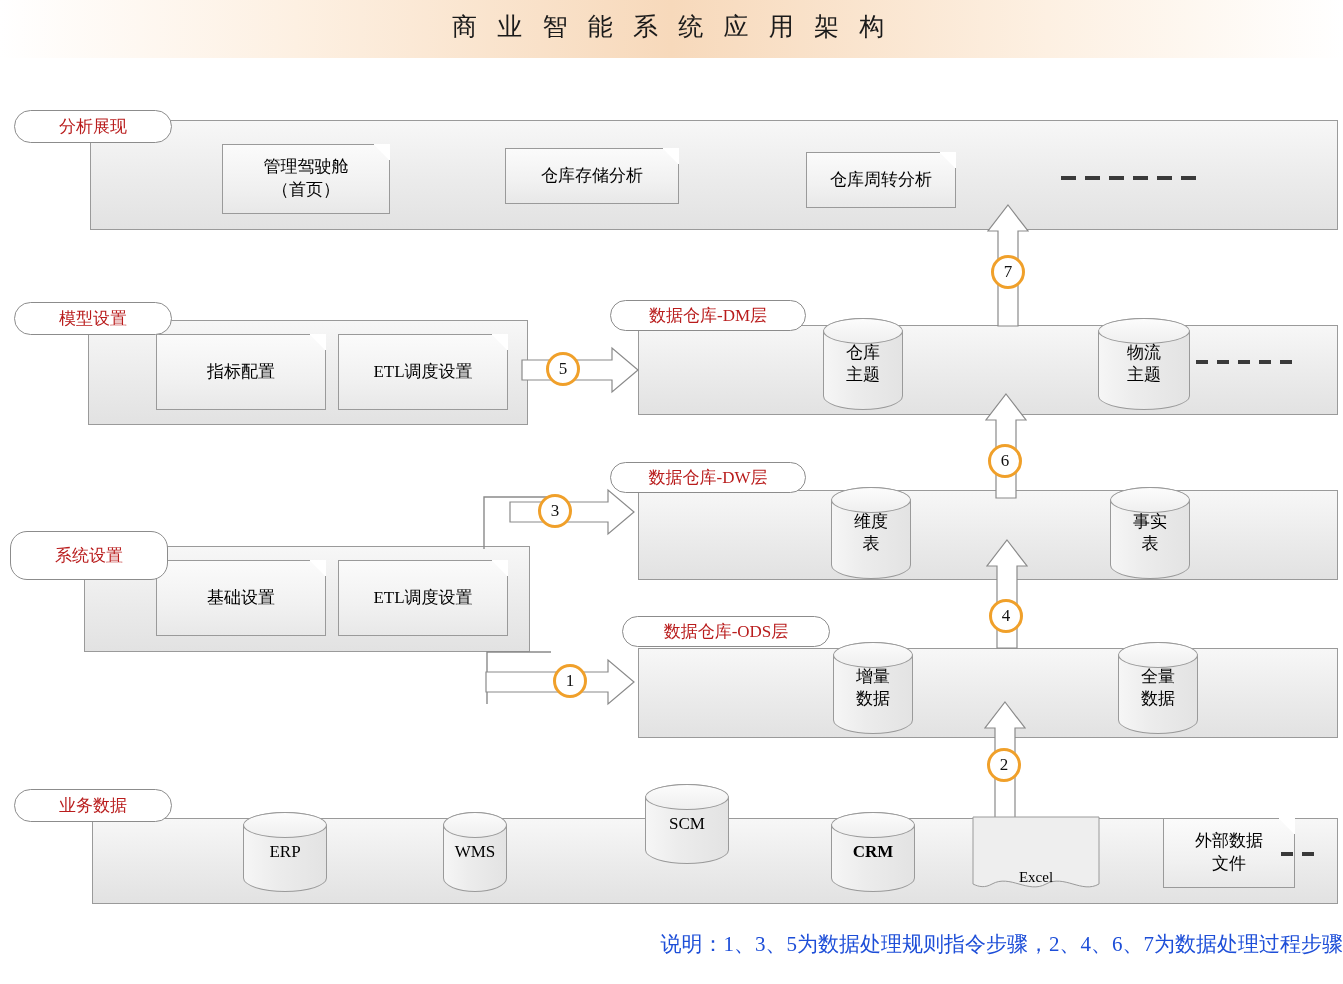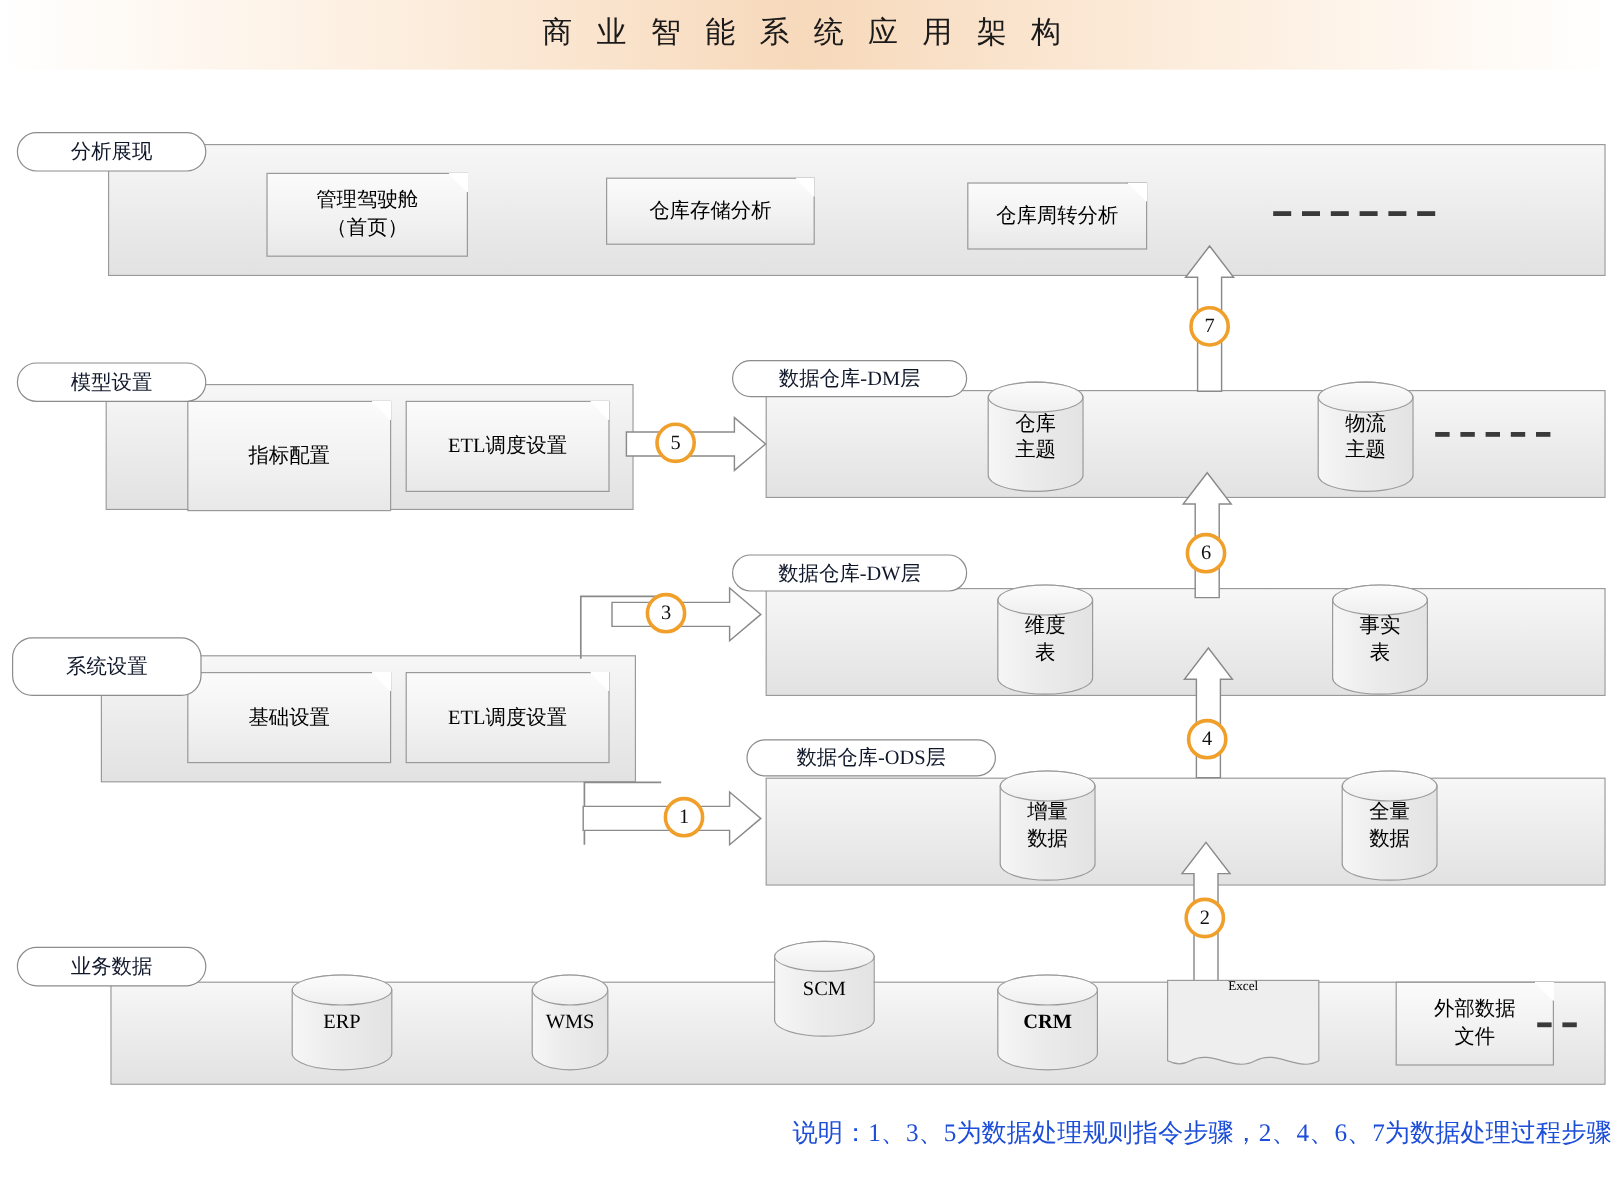--- a/index.html
+++ b/index.html
@@ -47,21 +47,21 @@
     position: absolute;
     background: #ffffff;
     border: 1px solid #8c8c8c;
     border-radius: 17px;
     box-sizing: border-box;
     display: flex;
     align-items: center;
     justify-content: center;
     font-size: 17px;
     font-family: "Liberation Serif", serif;
-    color: #0f172a;
+    color: #b91c1c;
     z-index: 6;
   }
 
   
   .card {
     position: absolute;
     box-sizing: border-box;
     background: linear-gradient(to bottom, #fbfbfb 0%, #f1f1f1 60%, #e8e8e8 100%);
     border: 1px solid #9a9a9a;
     display: flex;
@@ -198,21 +198,21 @@
     <i></i>
     <i></i>
     <i></i>
     <i></i>
 </div>
 
 <div class="band" style="left:88px; top:320px; width:440px; height:105px;"></div>
 <div class="pill" style="left:14px; top:302px; width:158px; height:33px;">
   <span>模型设置</span>
 </div>
-<div class="card" style="left:156px; top:334px; width:170px; height:92px;">
+<div class="card" style="left:156px; top:334px; width:170px; height:76px;">
   <span class="label">指标配置</span>
 </div>
 <div class="card" style="left:338px; top:334px; width:170px; height:76px;">
   <span class="label">ETL调度设置</span>
 </div>
 
 <div class="band" style="left:84px; top:546px; width:446px; height:106px;"></div>
 <div class="pill" style="left:10px; top:531px; width:158px; height:49px;">
   <span>系统设置</span>
 </div>
@@ -224,21 +224,21 @@
 </div>
 
 <div class="band" style="left:638px; top:325px; width:700px; height:90px;"></div>
 <div class="pill" style="left:610px; top:300px; width:196px; height:31px;">
   <span>数据仓库-DM层</span>
 </div>
 <div class="cyl" style="left:823px; top:318px; width:80px; height:92px;">
   <span class="label">仓库
 主题</span>
 </div>
-<div class="cyl" style="left:1098px; top:318px; width:80px; height:92px;">
+<div class="cyl" style="left:1098px; top:318px; width:92px; height:92px;">
   <span class="label">物流
 主题</span>
 </div>
 <div class="dashes small" style="left:1196px; top:360px;">
   <i></i>
     <i></i>
     <i></i>
     <i></i>
     <i></i>
 </div>
@@ -284,21 +284,21 @@
   <span class="label">SCM</span>
 </div>
 <div class="cyl" style="left:831px; top:812px; width:84px; height:80px;font-weight:bold;">
   <span class="label">CRM</span>
 </div>
 
 <div style="position:absolute; left:972px; top:816px; width:128px; height:78px; z-index:4;">
   <svg width="128" height="78" viewBox="0 0 128 78" style="position:absolute; left:0; top:0;">
     <path d="M1,1 L127,1 L127,68 C110,78 92,58 74,68 C56,78 38,58 20,68 C13,72 7,71 1,68 Z" fill="#eeeeee" stroke="#9a9a9a" stroke-width="1"></path>
   </svg>
-  <div style="position:absolute; left:0; top:0; width:128px; height:70px; display:flex; align-items:flex-start; justify-content:center; font-size:11px; font-family:'Liberation Serif',serif;">
+  <div style="position:absolute; left:0; top:0; width:128px; height:70px; display:flex; align-items:flex-end; justify-content:center; font-size:15px; font-family:'Liberation Serif',serif;">
     <span>Excel</span>
   </div>
 </div>
 
 <div class="card" style="left:1163px; top:818px; width:132px; height:70px;">
   <span class="label">外部数据
 文件</span>
 </div>
 
 <div class="dashes small" style="left:1281px; top:852px;">

